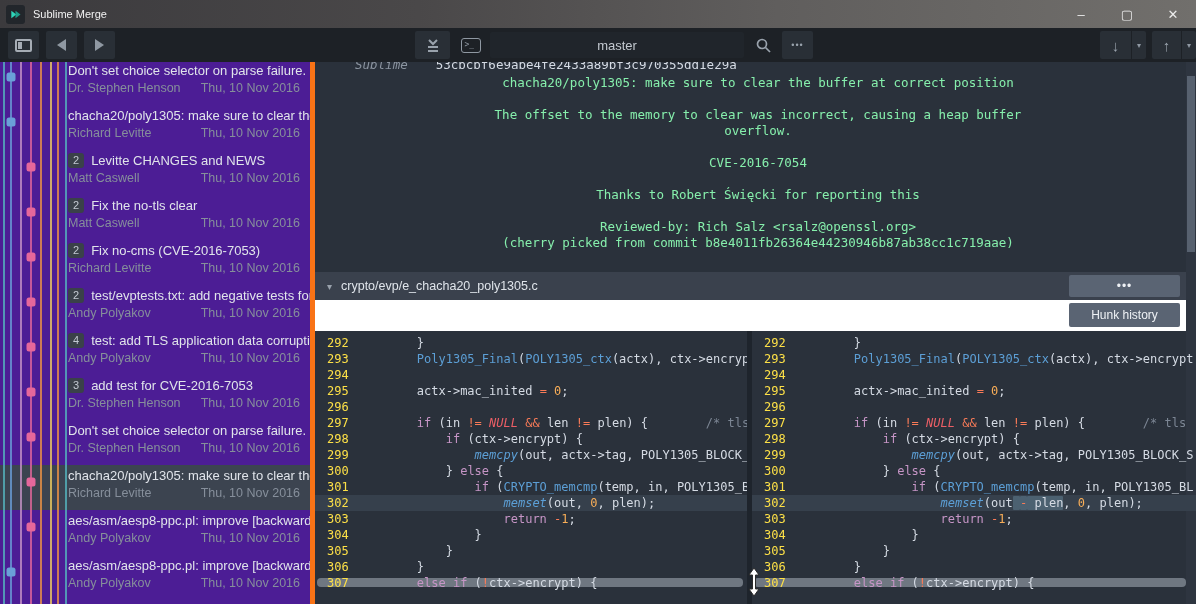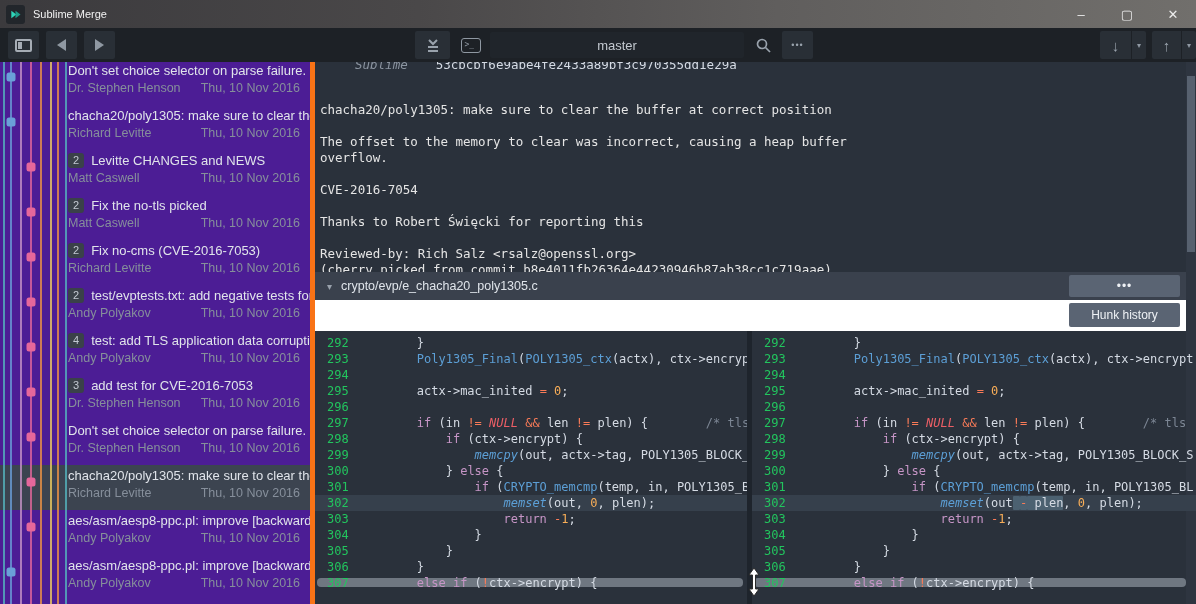--- a/index.html
+++ b/index.html
@@ -53,42 +53,42 @@
   .graph { position:absolute; left:0; top:0; pointer-events:none; }
 
   
   .main { position:relative; flex:1; height:542px; background:#2a313b; overflow:hidden; }
   .mono { font-family:"DejaVu Sans Mono","Liberation Mono",monospace; }
 
   .meta { position:relative; height:210px; overflow:hidden; padding-left:5px; }
   .parent-row { margin-top:-5px; height:16px; font-size:12.5px; line-height:16px; }
   .parent-label { font-style:italic; color:#8b94a0; margin-left:35px; }
   .parent-hash { color:#d5dbe4; margin-left:28px; }
-  .msg { margin-top:29px; font-size:12.5px; line-height:16px; color:#e5e5e5; white-space:pre; }
+  .msg { margin-top:2px; font-size:12.5px; line-height:16px; color:#86efac; white-space:pre;text-align:center; }
   .msg div { height:16px; }
 
   .filebar { position:relative; height:28px; background:#3a414d; display:flex; align-items:center; }
   .file-tri { color:#99a2ac; font-size:10px; margin:0 9px 0 12px; }
   .file-name { color:#dfe4ea; font-size:12.5px; }
   .bar-btn { position:absolute; right:16px; background:#5a6473; border-radius:2px;
     color:#eef1f5; font-size:12px; display:flex; align-items:center; justify-content:center; }
   .more-btn { top:3px; width:111px; height:22px; letter-spacing:1px; }
   .hunkbar { position:relative; height:31px; background:#ffffff; }
   .hunk-btn { top:3px; width:111px; height:24px; }
 
   
   .diff { position:relative; height:273px; display:flex; }
   .pane { position:relative; overflow:hidden; padding-top:4px; }
   .pane.left { width:432px; }
   .pane.divider { width:5px; background:#1e242c; padding:0; }
   .pane.right { flex:1; }
   .crow { position:relative; z-index:2; height:16px; line-height:16px; font-size:12px;
     white-space:pre; display:flex; }
   .crow.hl { background:#36404c; }
-  .ln { flex:0 0 44px; padding-left:12px; color:#22c55e; }
+  .ln { flex:0 0 44px; padding-left:12px; color:#fde047; }
   .code { flex:1; overflow:hidden; }
   .t-w   { color:#d5dbe4; }
   .t-kw  { color:#c695c6; }
   .t-fn  { color:#5c9fd6; }
   .t-fni { color:#5c9fd6; font-style:italic; }
   .t-op  { color:#f97b58; }
   .t-nul { color:#ec5f66; font-style:italic; }
   .t-num { color:#f9ae58; }
   .t-cm  { color:#7c8694; }
   .mk { background:#4c6171; border-radius:1px; }
@@ -194,21 +194,21 @@
               <span>Levitte CHANGES and NEWS</span>
             </div>
             <div class="c-sub">
               <span>Matt Caswell</span>
               <span>Thu, 10 Nov 2016</span>
             </div>
           </div>
           <div class="commit-row">
             <div class="c-title">
               <span class="badge">2</span>
-              <span>Fix the no-tls picked</span>
+              <span>Fix the no-tls clear</span>
             </div>
             <div class="c-sub">
               <span>Matt Caswell</span>
               <span>Thu, 10 Nov 2016</span>
             </div>
           </div>
           <div class="commit-row">
             <div class="c-title">
               <span class="badge">2</span>
               <span>Fix no-cms (CVE-2016-7053)</span>

